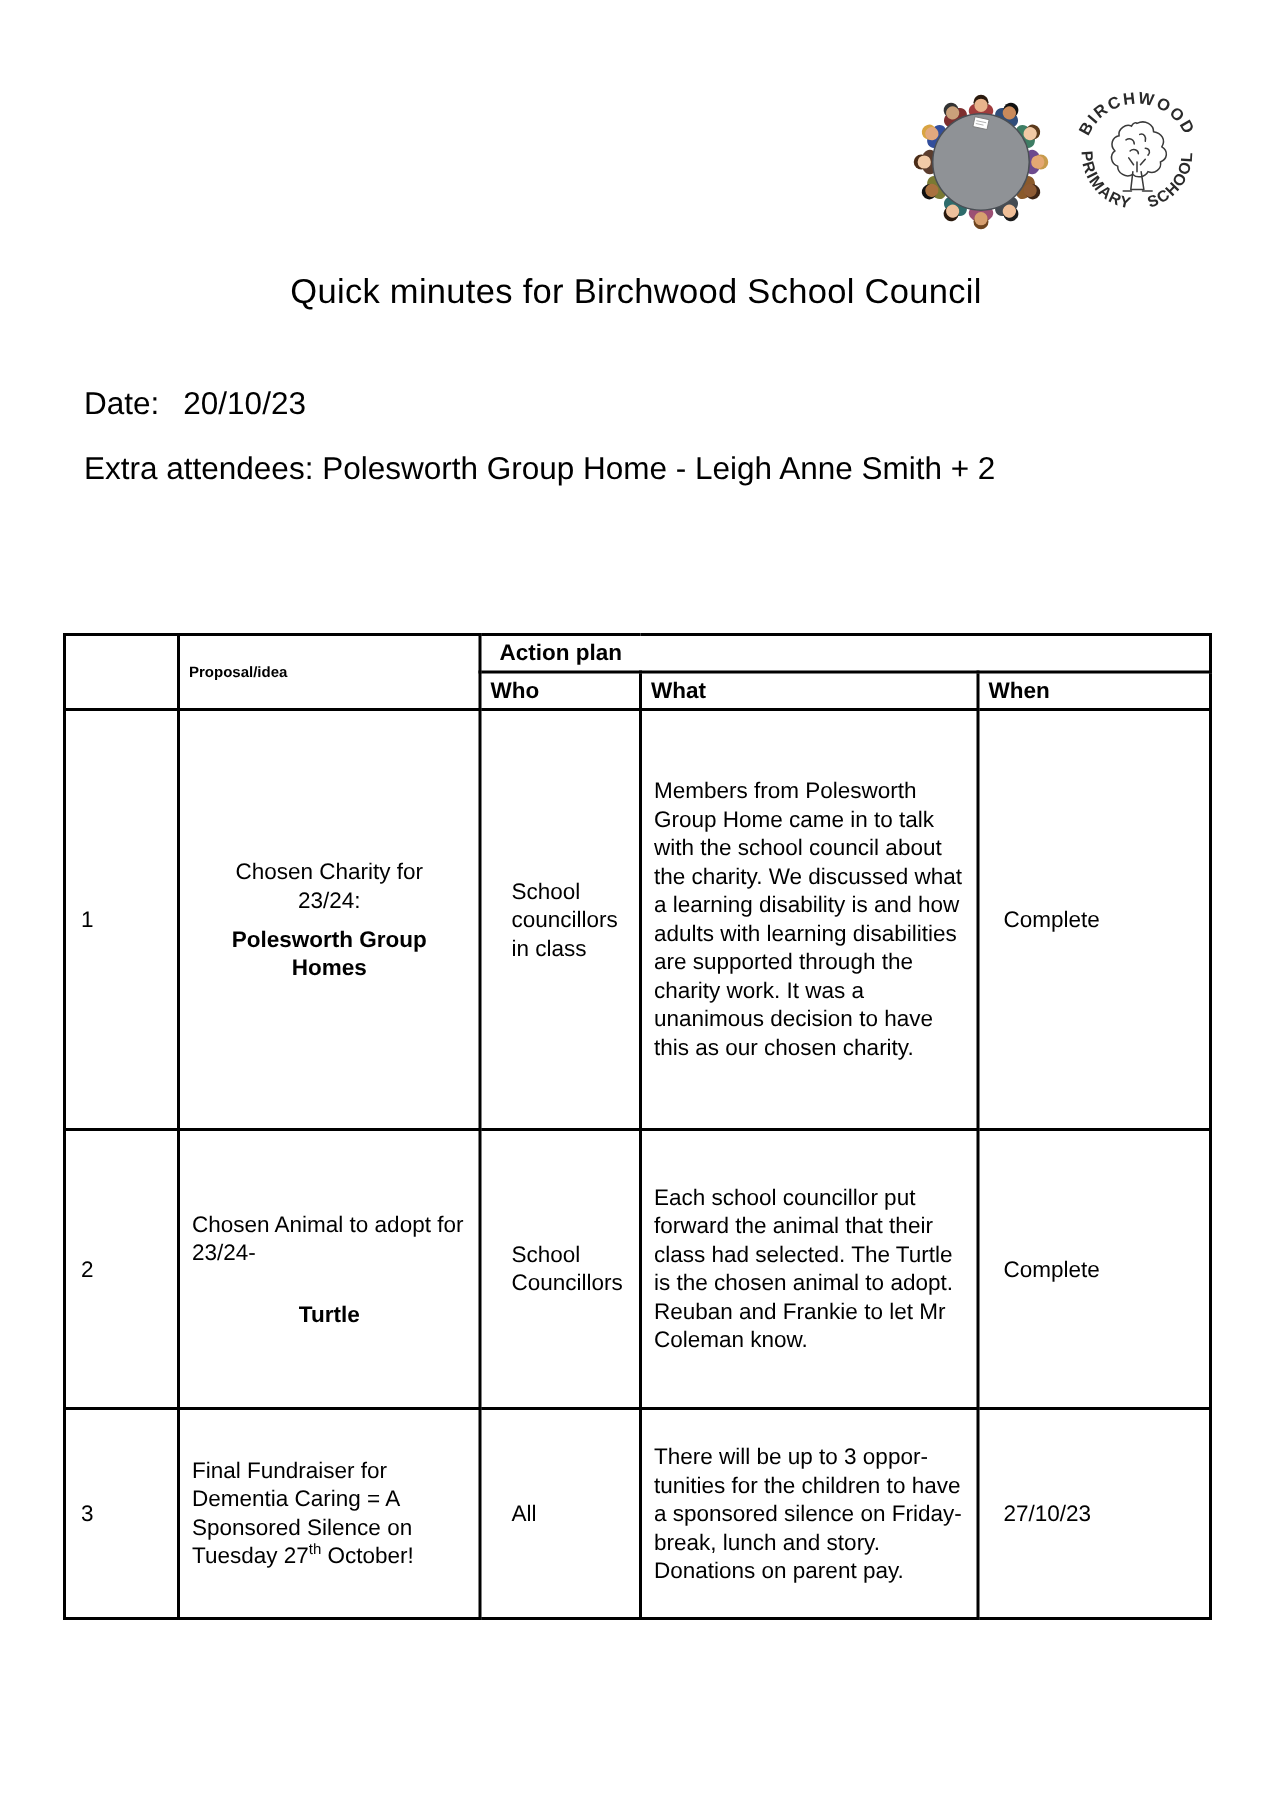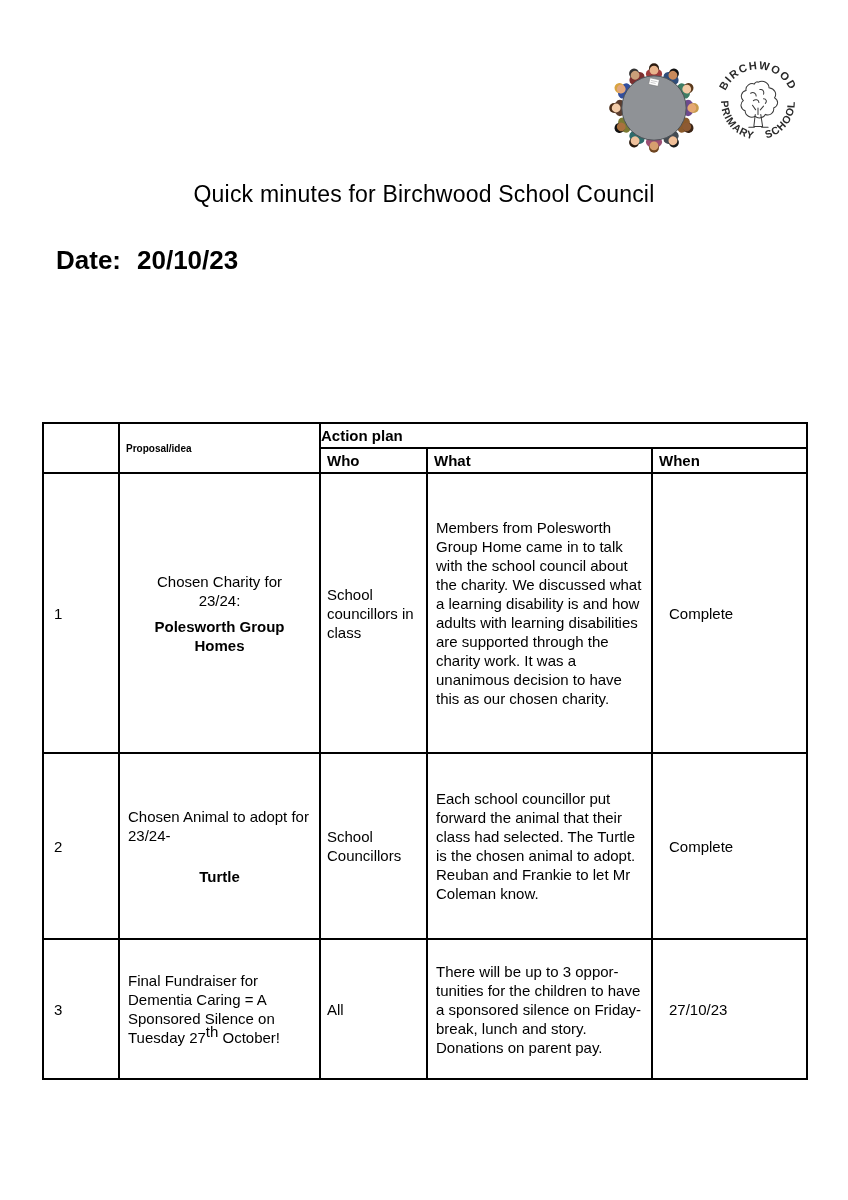--- a/index.html
+++ b/index.html
@@ -23,56 +23,56 @@
   
   .doc-title {
     position:absolute; top:181px; left:0; width:100%;
     text-align:center;
     font-size:23px; font-weight:normal;
     letter-spacing:0.2px;
   }
 
   
   .meta {
-    position:absolute; left:56px; top:244px; width:672px;
-    font-size:26px; font-weight:bold; line-height:32px;
+    position:absolute; left:56px; top:254px; width:672px;
+    font-size:21px; font-weight:normal; line-height:32px;
   }
   .meta-line { margin-bottom:11px; }
   .meta-line .val-gap { margin-left:16px; }
 
   
   .minutes-table-wrap { position:absolute; left:42px; top:422px; }
   table.minutes {
     border-collapse:collapse; table-layout:fixed;
     width:764px;
     font-size:15px; line-height:19px;
   }
   table.minutes th, table.minutes td {
     border:2px solid #000;
     vertical-align:middle;
     text-align:left;
   }
-  th.h-plan { text-align:center; font-size:15px; height:25px; }
+  th.h-plan { text-align:center; font-size:15px; height:25px;padding-left:12px; }
   th.h-sub { height:24px; padding:2px 6px; font-size:15px; }
   th.h-proposal { padding:2px 6px; font-size:10px; }
 
   td.c-num { padding:4px 4px 4px 10px; }
   td.c-proposal { padding:6px 8px; }
-  td.c-who { padding:6px 6px; }
+  td.c-who { padding:6px 20px; }
   td.c-what { padding:12px 8px; }
   td.c-when { padding:6px 16px; }
 
   tr.r1 { height:280px; }
   tr.r2 { height:186px; }
   tr.r3 { height:140px; }
 
   .prop-center { text-align:center; }
   .prop-bold { font-weight:bold; margin-top:7px; }
   .prop-bold-center { font-weight:bold; margin-top:22px; text-align:center; }
-  sup.ord { font-size:15px; vertical-align:super; line-height:0; }
+  sup.ord { font-size:10px; vertical-align:super; line-height:0; }
 </style>
 </head>
 <body>
 
 <div class="page">
 
   <div class="logo-strip">
 
     <svg width="96" height="96" viewBox="0 0 100 100">
       <g transform="rotate(0 50 50)">
@@ -163,20 +163,23 @@
       </g>
     </svg>
   </div>
 
   <div class="doc-title">Quick minutes for Birchwood School Council</div>
 
   <div class="meta">
     <div class="meta-line">
       <span>Date:</span><span class="val-gap">20/10/23</span>
     </div>
+    <div class="meta-line">
+      <span>Extra attendees:</span><span> Polesworth Group Home - Leigh Anne Smith + 2</span>
+    </div>
   </div>
 
   <div class="minutes-table-wrap">
     <table class="minutes">
       <colgroup>
         <col style="width:76px">
           <col style="width:201px">
           <col style="width:107px">
           <col style="width:225px">
           <col style="width:155px">

